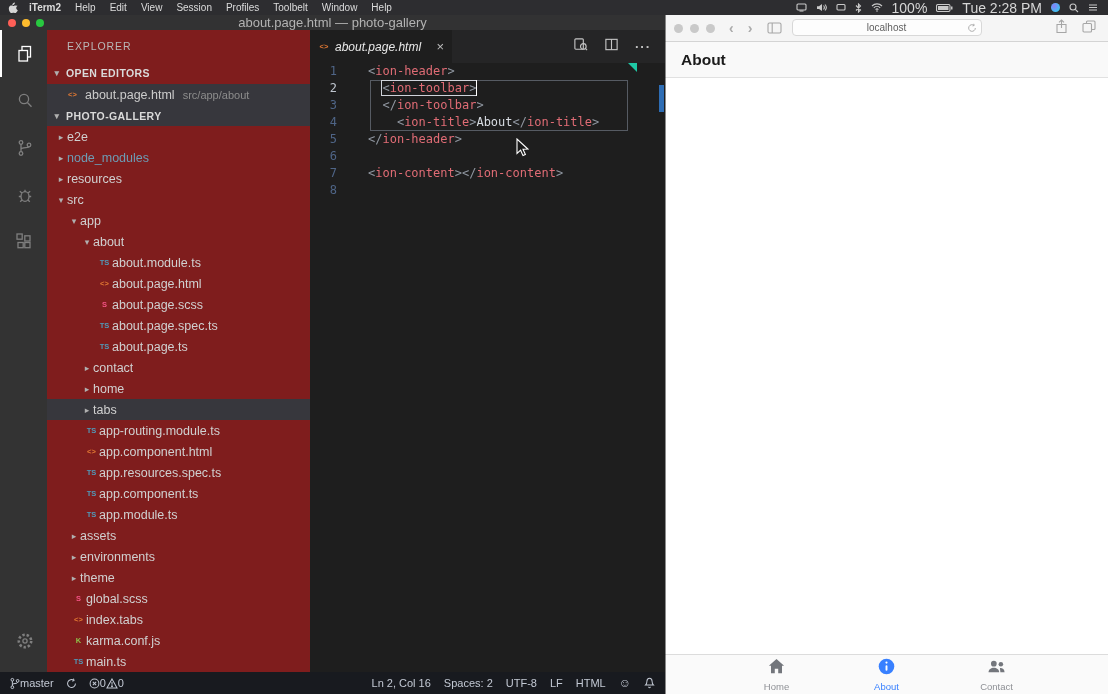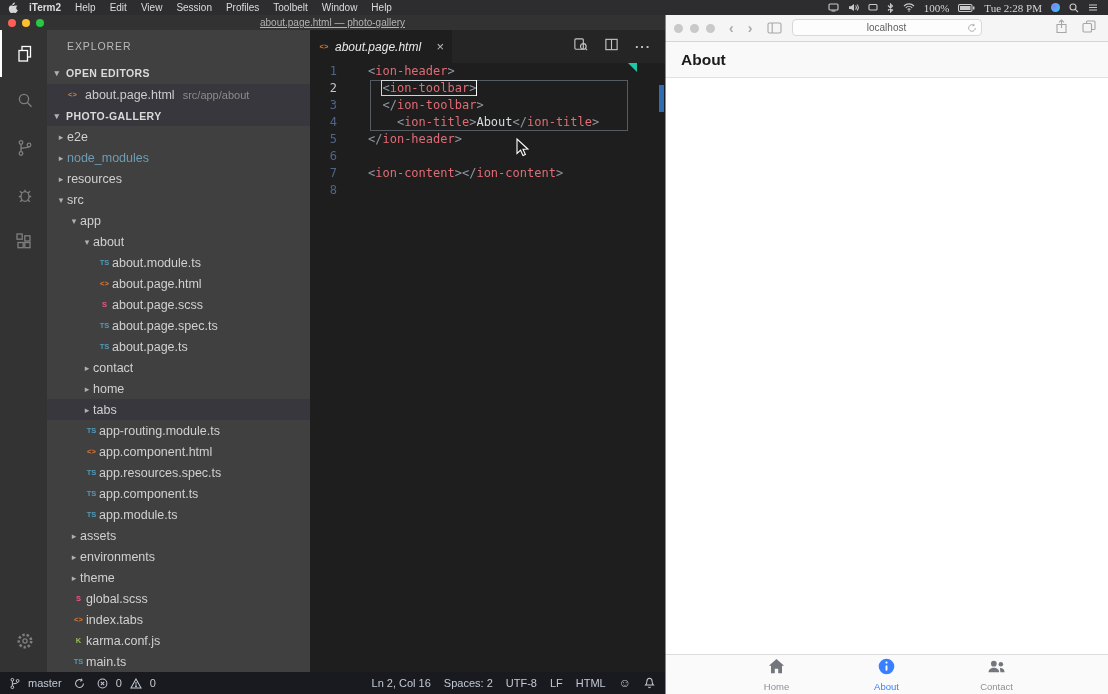--- a/index.html
+++ b/index.html
@@ -8,43 +8,43 @@
 
   
   .menubar{position:absolute;top:0;left:0;right:0;height:15px;background:#2d2d30;
            display:flex;align-items:center;padding:0 8px;color:#dcdcdc;font-size:10px;z-index:50;}
   .apple{display:flex;align-items:center;margin-right:4px;}
   .menu-item{padding:0 7px;white-space:nowrap;text-align:center;}
   .app-name{font-weight:bold;}
   .mb-right{margin-left:auto;display:flex;align-items:center;gap:9px;padding-right:2px;}
   .mb-ico{display:flex;align-items:center;}
   .mb-ico svg{stroke:#c9c9c9;fill:none;stroke-width:1.1;}
-  .mb-txt{font-size:11px;color:#d6d6d6;white-space:nowrap;font-family:Liberation Serif, serif;}
+  .mb-txt{font-size:14px;color:#d6d6d6;white-space:nowrap;}
   .siri-dot{width:9px;height:9px;border-radius:50%;background:radial-gradient(circle at 35% 35%,#8b7bf8,#3fc1f0 70%);}
 
   
   .vscode{position:absolute;left:0;top:15px;width:665px;bottom:0;background:#1e1e1e;
           box-shadow:1px 0 0 rgba(0,0,0,.45);z-index:10;}
   .vs-titlebar{height:15px;background:#323233;position:relative;display:flex;align-items:center;}
   .lights{position:absolute;left:8px;top:3.5px;display:flex;gap:6px;}
   .light{width:8px;height:8px;border-radius:50%;}
   .l-red{background:#ff5f57;} .l-yellow{background:#febc2e;} .l-green{background:#28c840;}
-  .vs-title{margin:0 auto;font-size:10px;color:#b3b3b3;white-space:nowrap;text-decoration:underline;}
+  .vs-title{margin:0 auto;font-size:13px;color:#b3b3b3;white-space:nowrap;}
   .vs-main{position:absolute;top:15px;left:0;right:0;bottom:22px;display:flex;overflow:hidden;}
 
   
   .activitybar{width:47px;background:#333333;flex:none;position:relative;}
   .ab-icon{width:45px;height:47px;display:flex;align-items:center;justify-content:center;border-left:2px solid transparent;}
   .ab-icon svg{stroke:#7f7f7f;fill:none;stroke-width:1.3;}
   .ab-icon.active{border-left-color:#fff;}
   .ab-icon.active svg{stroke:#fff;}
   .ab-gear{position:absolute;bottom:8px;left:0;}
 
   
-  .sidebar{width:263px;background:#404040;color:#cccccc;flex:none;overflow:hidden;}
+  .sidebar{width:263px;background:#7f1d1d;color:#cccccc;flex:none;overflow:hidden;}
   .ex-title{height:32px;line-height:32px;padding-left:20px;font-size:10.5px;letter-spacing:.9px;color:#b8b8b8;}
   .sec-head{height:22px;display:flex;align-items:center;font-size:10.5px;font-weight:bold;letter-spacing:.4px;
             color:#dadada;padding-left:4px;gap:3px;}
   .pg-head{height:21px;background:#37373d;}
   .chev{width:12px;flex:none;text-align:center;color:#b0b0b0;font-size:9px;font-style:normal;}
   .oe-item{height:21px;display:flex;align-items:center;padding-left:18px;background:#37373d;font-size:12.5px;gap:5px;}
   .oe-path{color:#8c8c8c;font-size:11px;margin-left:3px;white-space:nowrap;}
   .tree{height:546px;overflow:hidden;}
   .tree-row{height:21px;display:flex;align-items:center;font-size:12.5px;color:#d0d0d0;white-space:nowrap;}
   .tree-row.selected{background:#37373d;}
@@ -77,21 +77,21 @@
   .sel-word{position:absolute;left:35px;top:17px;width:96px;height:16px;border:1px solid #cfd3da;box-sizing:border-box;pointer-events:none;}
   .caret{position:absolute;left:130px;top:17px;width:1px;height:16px;background:#ffffff;}
   .ov-mark{position:absolute;right:1px;top:22px;width:5px;height:27px;background:#2e6db4;}
   .deco-tri{position:absolute;right:28px;top:0;width:0;height:0;border-left:9px solid transparent;border-top:9px solid #1ec8a5;}
 
   
   .statusbar{position:absolute;left:0;right:0;bottom:0;height:22px;background:#181a1f;display:flex;align-items:center;
              color:#c3c9d4;font-size:11px;padding:0 10px;box-sizing:border-box;}
   .sb-left{display:flex;gap:12px;align-items:center;}
   .sb-right{margin-left:auto;display:flex;gap:13px;align-items:center;}
-  .sb-item{display:flex;align-items:center;gap:8px;white-space:nowrap;}
+  .sb-item{display:flex;align-items:center;gap:0;white-space:nowrap;}
   .sb-item svg{stroke:#c3c9d4;fill:none;stroke-width:1.1;}
   .smiley{font-size:12px;}
 
   
   .safari{position:absolute;left:665px;top:15px;right:0;bottom:0;background:#fff;display:flex;flex-direction:column;}
   .s-toolbar{height:26px;background:#f5f5f5;border-bottom:1px solid #d4d4d4;position:relative;
              display:flex;align-items:center;flex:none;}
   .s-lights{display:flex;gap:7px;padding-left:9px;}
   .s-light{width:9px;height:9px;border-radius:50%;background:#c9c9c9;}
   .s-nav{display:flex;gap:14px;margin-left:14px;color:#ababab;font-size:14px;line-height:1;font-weight:bold;}

